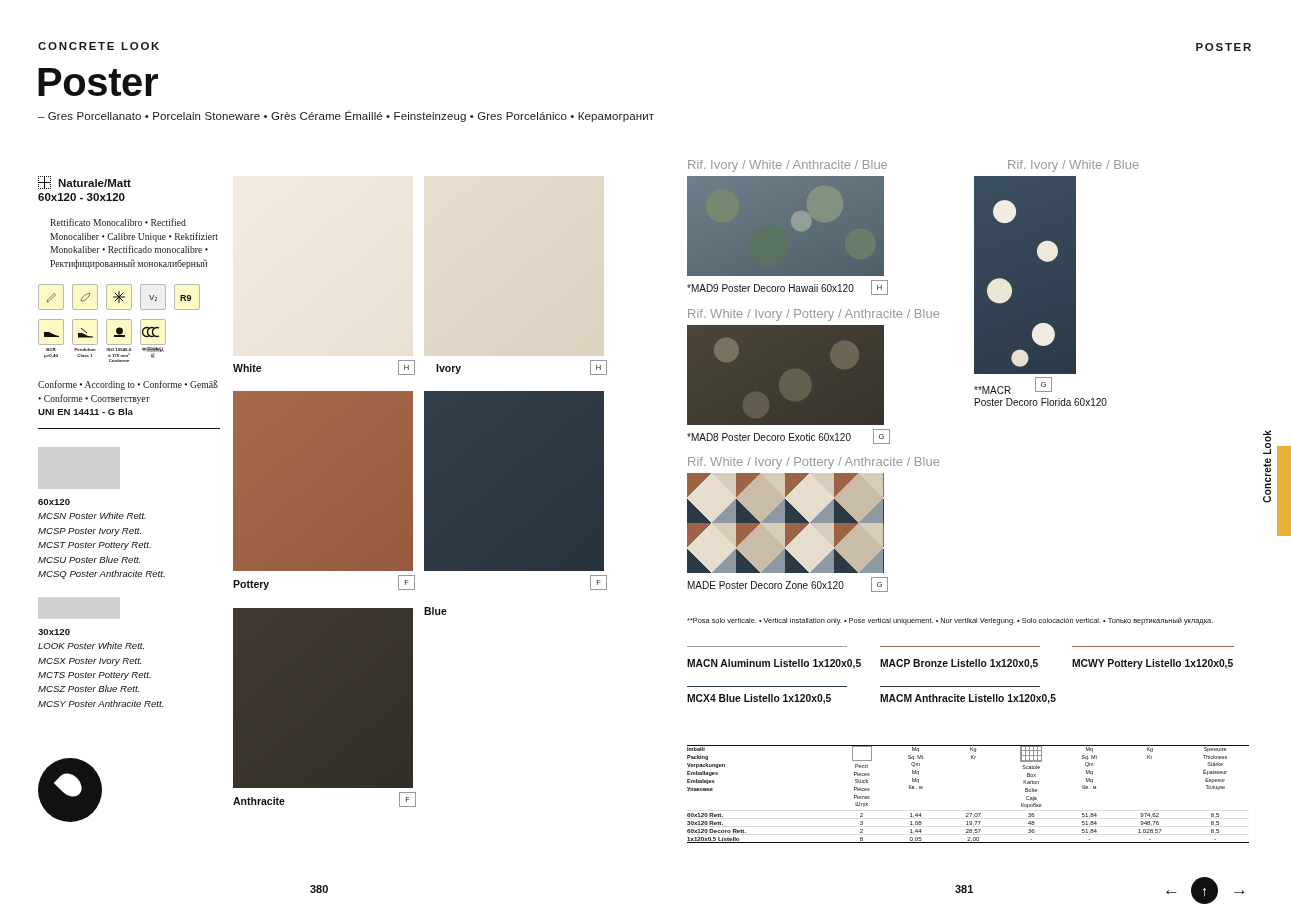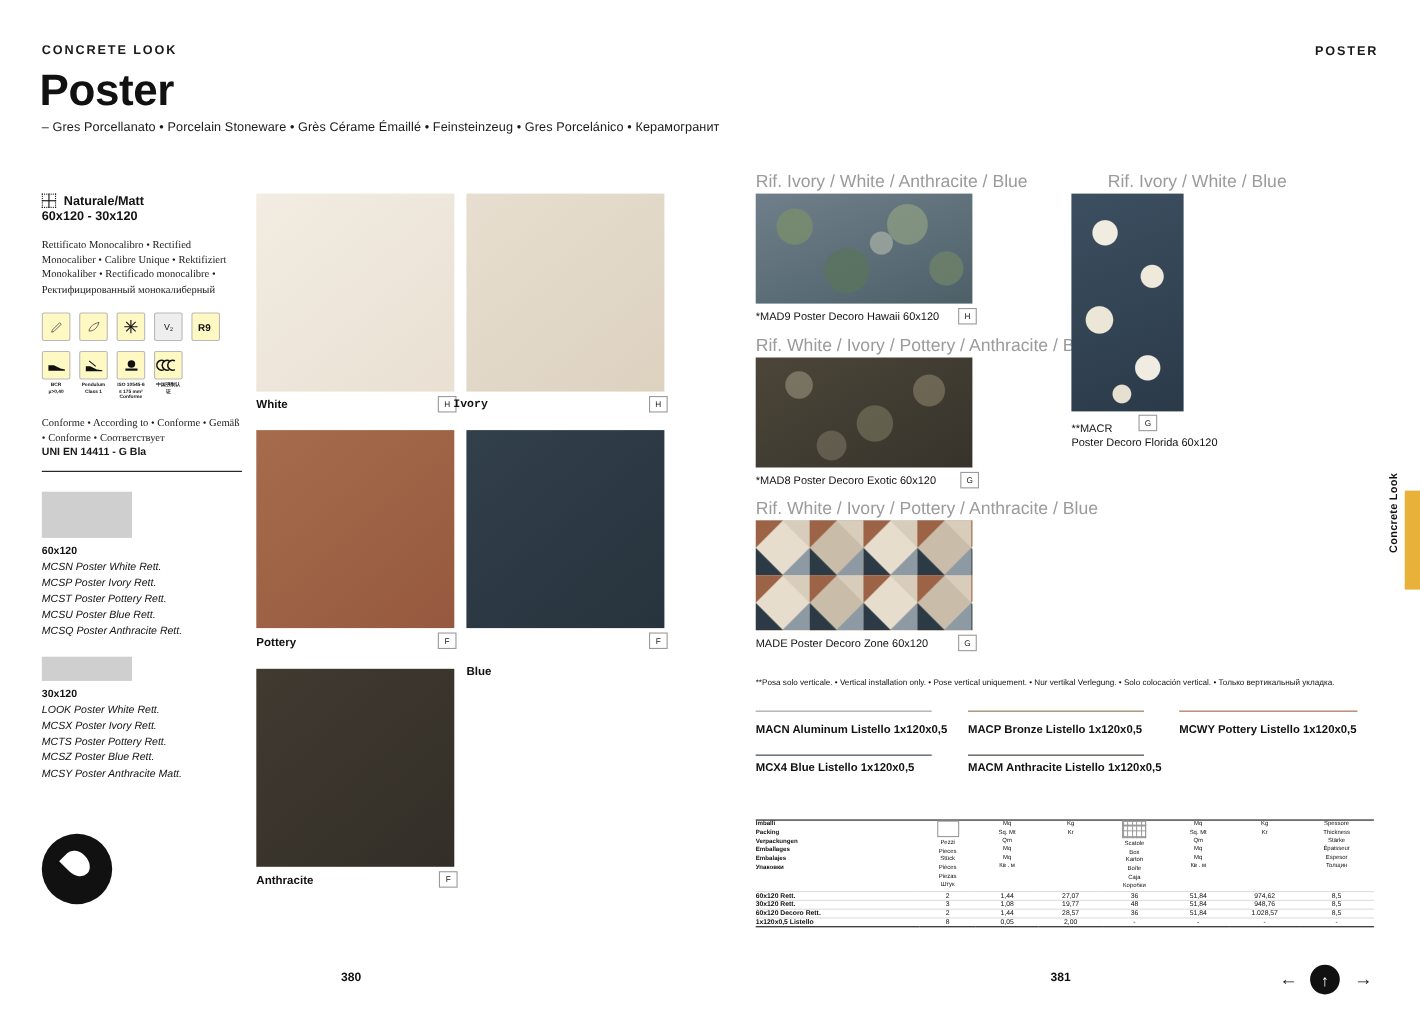--- a/index.html
+++ b/index.html
@@ -42,20 +42,21 @@
   .finish-icon:after{left:0;top:6px;width:13px;height:1px;}
   .finish-icon span{
     position:absolute;left:0;top:0;width:13px;height:13px;
     box-sizing:border-box;border:1px dotted #111;
   }
   .finish-name{font-size:11.5px;font-weight:700;}
   .finish-sizes{font-size:11.5px;font-weight:700;margin-top:2px;}
   .rect-text{
     margin-top:13px;font-size:9.6px;line-height:1.42;color:#1a1a1a;
     font-family:"Liberation Serif", serif;
+    margin-left:12px;
   }
   .icon-row{display:flex;gap:8px;margin-top:14px;}
   .icon-box{
     width:24px;height:24px;border:1px solid #b9b9b9;border-radius:2px;
     display:flex;align-items:center;justify-content:center;
     font-size:7px;color:#333;position:relative;background:#fef9c3;
   }
   .icon-box.filled{background:#eee;}
   .icon-box svg{display:block;}
   .icon-row2{display:flex;gap:8px;margin-top:9px;align-items:flex-start;}
@@ -99,21 +100,21 @@
     position:absolute;font-size:10.5px;font-weight:700;color:#111;
   }
   .badge{
     position:absolute;width:15px;height:13px;border:1px solid #9a9a9a;
     font-size:7.5px;display:flex;align-items:center;justify-content:center;
     color:#222;background:#fff;
   }
 
   
   .rif{
-    position:absolute;font-size:16px;color:#9b9b9b;
+    position:absolute;font-size:13px;color:#9b9b9b;
   }
   .dec-cap{
     position:absolute;font-size:10px;font-weight:400;color:#111;text-align:center;
   }
   .notes{
     position:absolute;font-size:7.4px;line-height:1.55;color:#111;
   }
   .listello{
     position:absolute;font-size:10.3px;font-weight:700;color:#111;
   }
@@ -269,39 +270,39 @@
       <div>MCSQ Poster Anthracite Rett.</div>
     </div>
 
     <div class="swatch-bar" style="height:22px;margin-top:16px;"></div>
     <div class="fmt-title">30x120</div>
     <div class="fmt-list">
       <div>LOOK Poster White Rett.</div>
       <div>MCSX Poster Ivory Rett.</div>
       <div>MCTS Poster Pottery Rett.</div>
       <div>MCSZ Poster Blue Rett.</div>
-      <div>MCSY Poster Anthracite Matt.</div>
+      <div>MCSY Poster Anthracite Rett.</div>
     </div>
   </div>
 
   <div class="logo">
     <div class="ring"></div>
     <div class="drop"></div>
   </div>
 
   <div class="tile" style="left:233px;top:176px;width:180px;height:180px;">
     <div class="img" style="background:linear-gradient(140deg,#f2ece2,#e9e0d2);"></div>
   </div>
   <div class="tile-label" style="left:233px;top:362px;">White</div>
   <div class="badge" style="left:398px;top:360px;">H</div>
 
   <div class="tile" style="left:424px;top:176px;width:180px;height:180px;">
     <div class="img" style="background:linear-gradient(140deg,#e7decf,#ddd2c0);"></div>
   </div>
-  <div class="tile-label" style="left:412px;top:362px;font-family:Liberation Mono, monospace;">Ivory</div>
+  <div class="tile-label" style="left:436px;top:362px;">Ivory</div>
   <div class="badge" style="left:590px;top:360px;">H</div>
 
   <div class="tile" style="left:233px;top:391px;width:180px;height:180px;">
     <div class="img" style="background:linear-gradient(140deg,#a66b4c,#96593f);"></div>
   </div>
   <div class="tile-label" style="left:233px;top:578px;">Pottery</div>
   <div class="badge" style="left:398px;top:575px;">F</div>
 
   <div class="tile" style="left:424px;top:391px;width:180px;height:180px;">
     <div class="img" style="background:linear-gradient(140deg,#32404b,#27333d);"></div>

